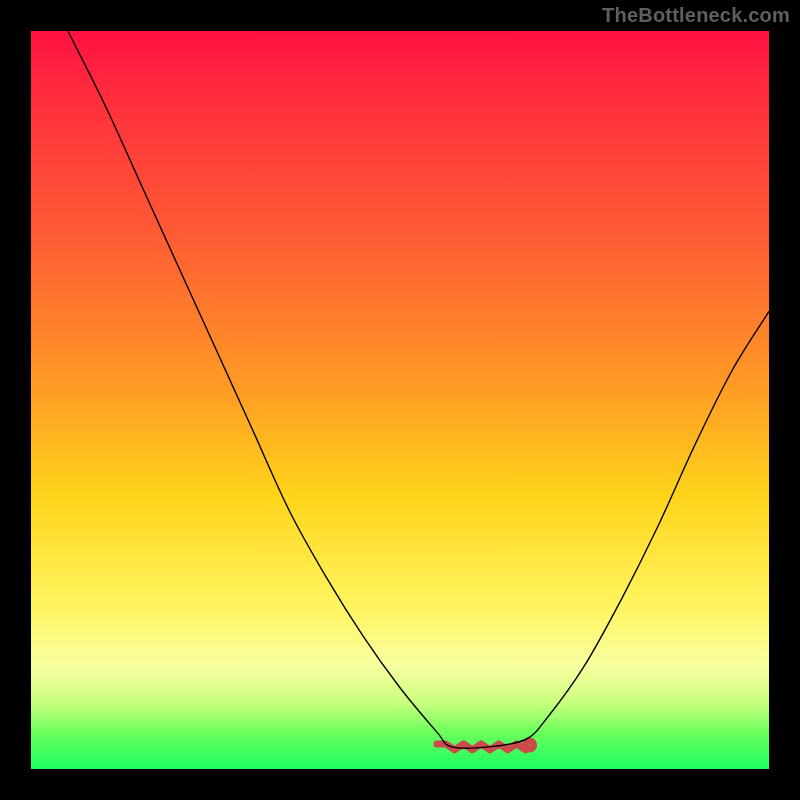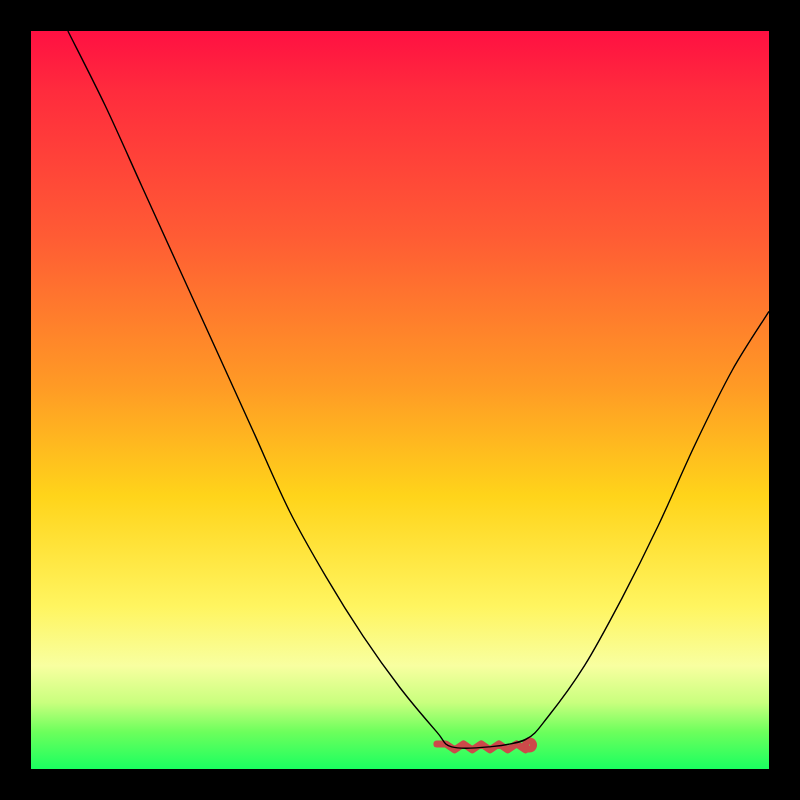--- a/index.html
+++ b/index.html
@@ -65,20 +65,21 @@
     stroke: #cc4a4a;
     stroke-width: 7;
     stroke-linecap: round;
     stroke-linejoin: round;
   }
 </style>
 </head>
 <body>
 
 <div class="frame">
+  <div class="attribution">TheBottleneck.com</div>
 
   <div class="plot-area">
     <svg class="overlay" viewBox="0 0 738 738" preserveAspectRatio="none">
       <path id="bumps-path" class="bumps" d="M 405.9 712.9 L 414.8 712.9 L 423.6 718.9 L 432.5 712.9 L 441.3 718.9 L 450.2 712.9 L 459.0 718.9 L 467.9 712.9 L 476.7 718.9 L 485.6 712.9 L 494.5 718.9 M 498.5 709.9 a 4 4 0 1 0 0.01 0"></path>
       <path id="curve-path" class="curve" d="M 36.9 0.0 C 43.0 12.3, 61.5 48.0, 73.8 73.8 C 86.1 99.6, 98.4 127.9, 110.7 155.0 C 123.0 182.0, 135.3 209.1, 147.6 236.2 C 159.9 263.2, 172.2 290.3, 184.5 317.3 C 196.8 344.4, 209.1 371.5, 221.4 398.5 C 233.7 425.6, 246.0 455.1, 258.3 479.7 C 270.6 504.3, 282.9 525.2, 295.2 546.1 C 307.5 567.0, 319.8 586.7, 332.1 605.2 C 344.4 623.6, 356.7 640.8, 369.0 656.8 C 381.3 672.8, 397.3 691.3, 405.9 701.1 C 414.5 710.9, 412.0 713.4, 420.7 715.9 C 429.3 718.3, 445.3 717.1, 457.6 715.9 C 469.9 714.6, 484.6 713.4, 494.5 708.5 C 504.3 703.6, 506.8 698.6, 516.6 686.3 C 526.4 674.0, 541.2 654.4, 553.5 634.7 C 565.8 615.0, 578.1 591.6, 590.4 568.3 C 602.7 544.9, 615.0 520.3, 627.3 494.5 C 639.6 468.6, 651.9 439.1, 664.2 413.3 C 676.5 387.4, 688.8 361.6, 701.1 339.5 C 713.4 317.3, 731.9 290.3, 738.0 280.4"></path>
     </svg>
   </div>
 </div>
 
 </body></html>

